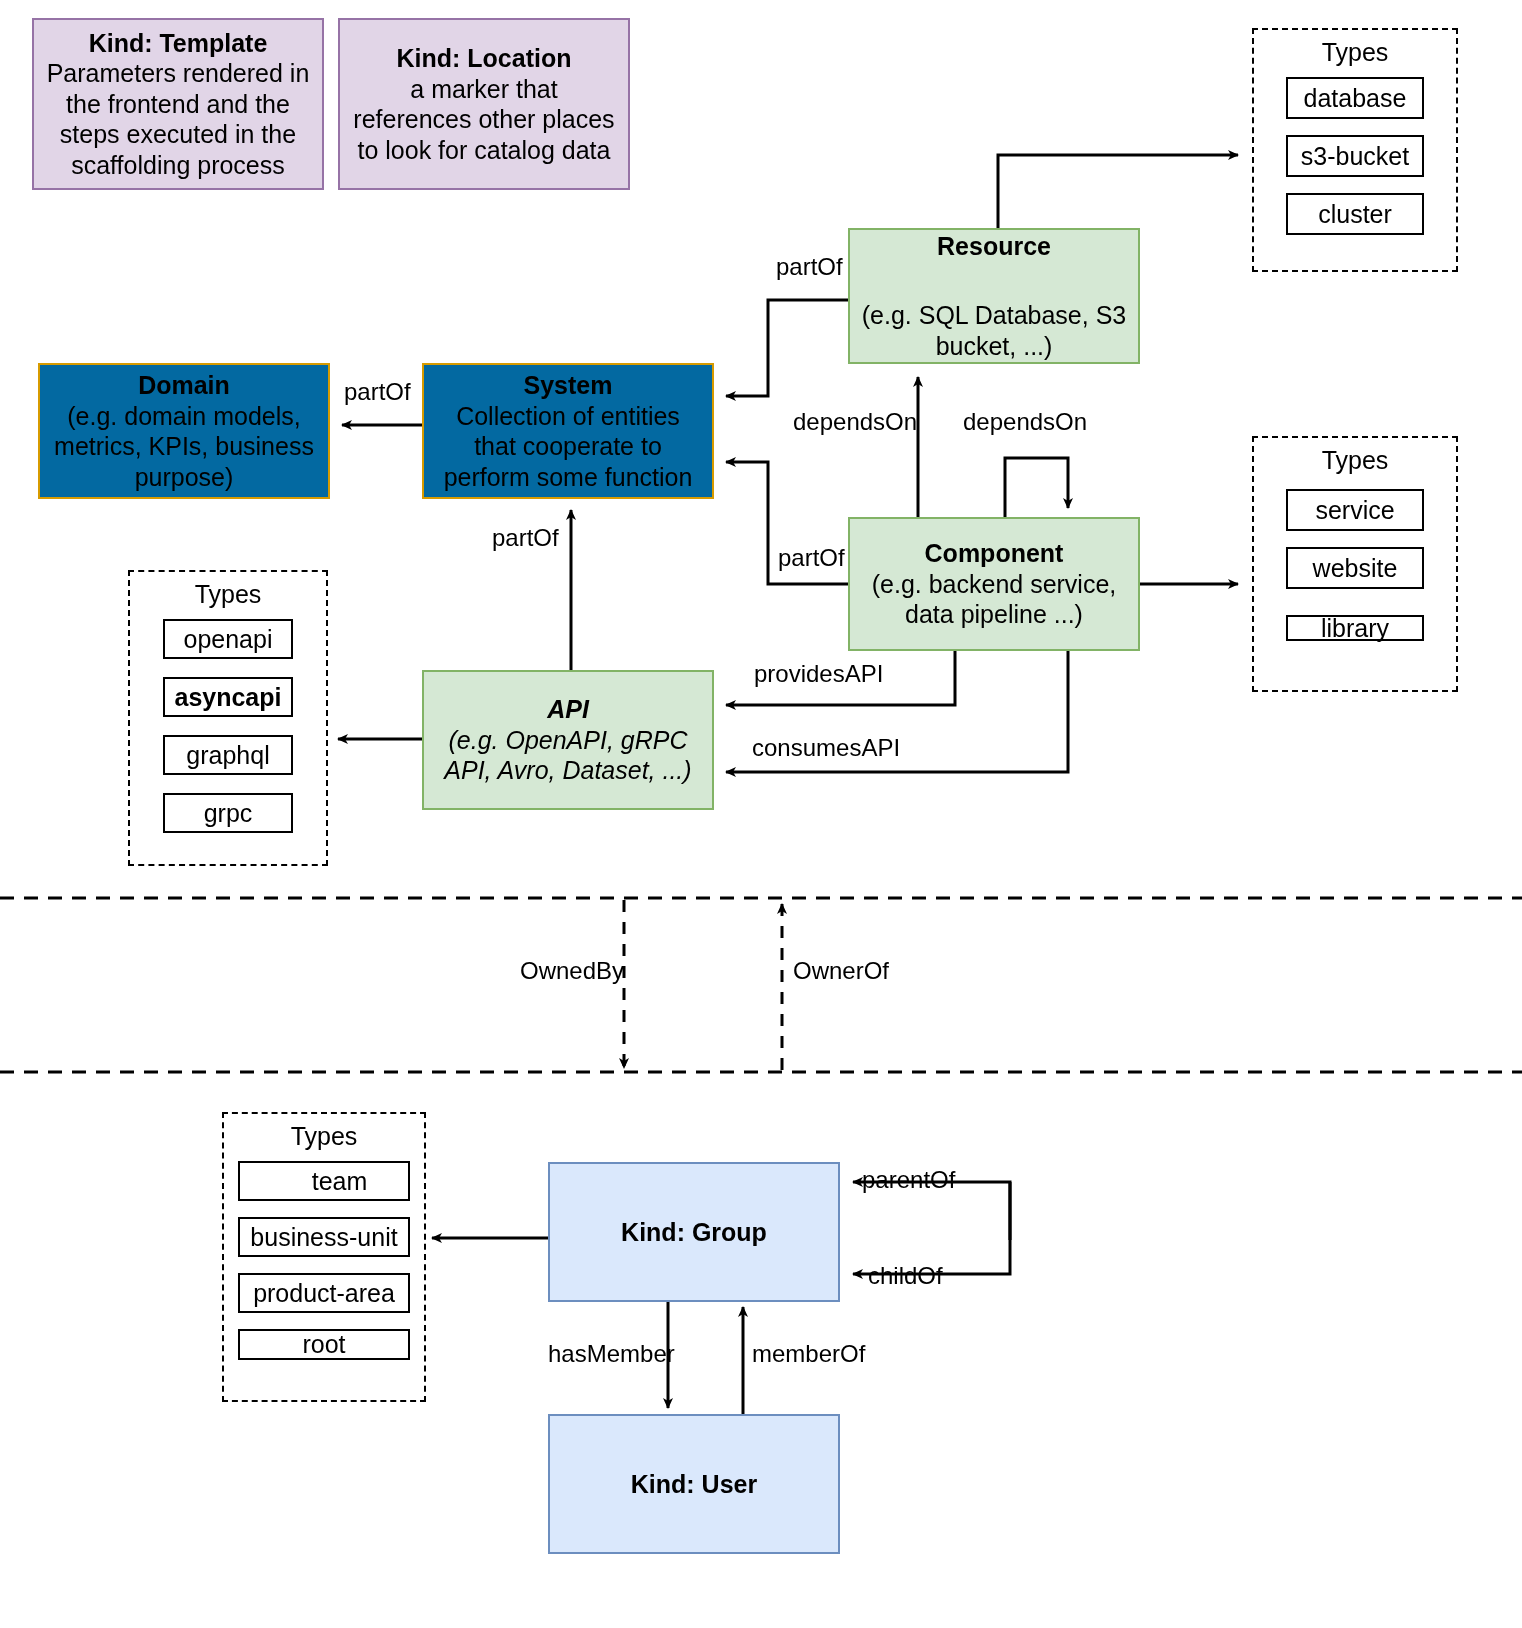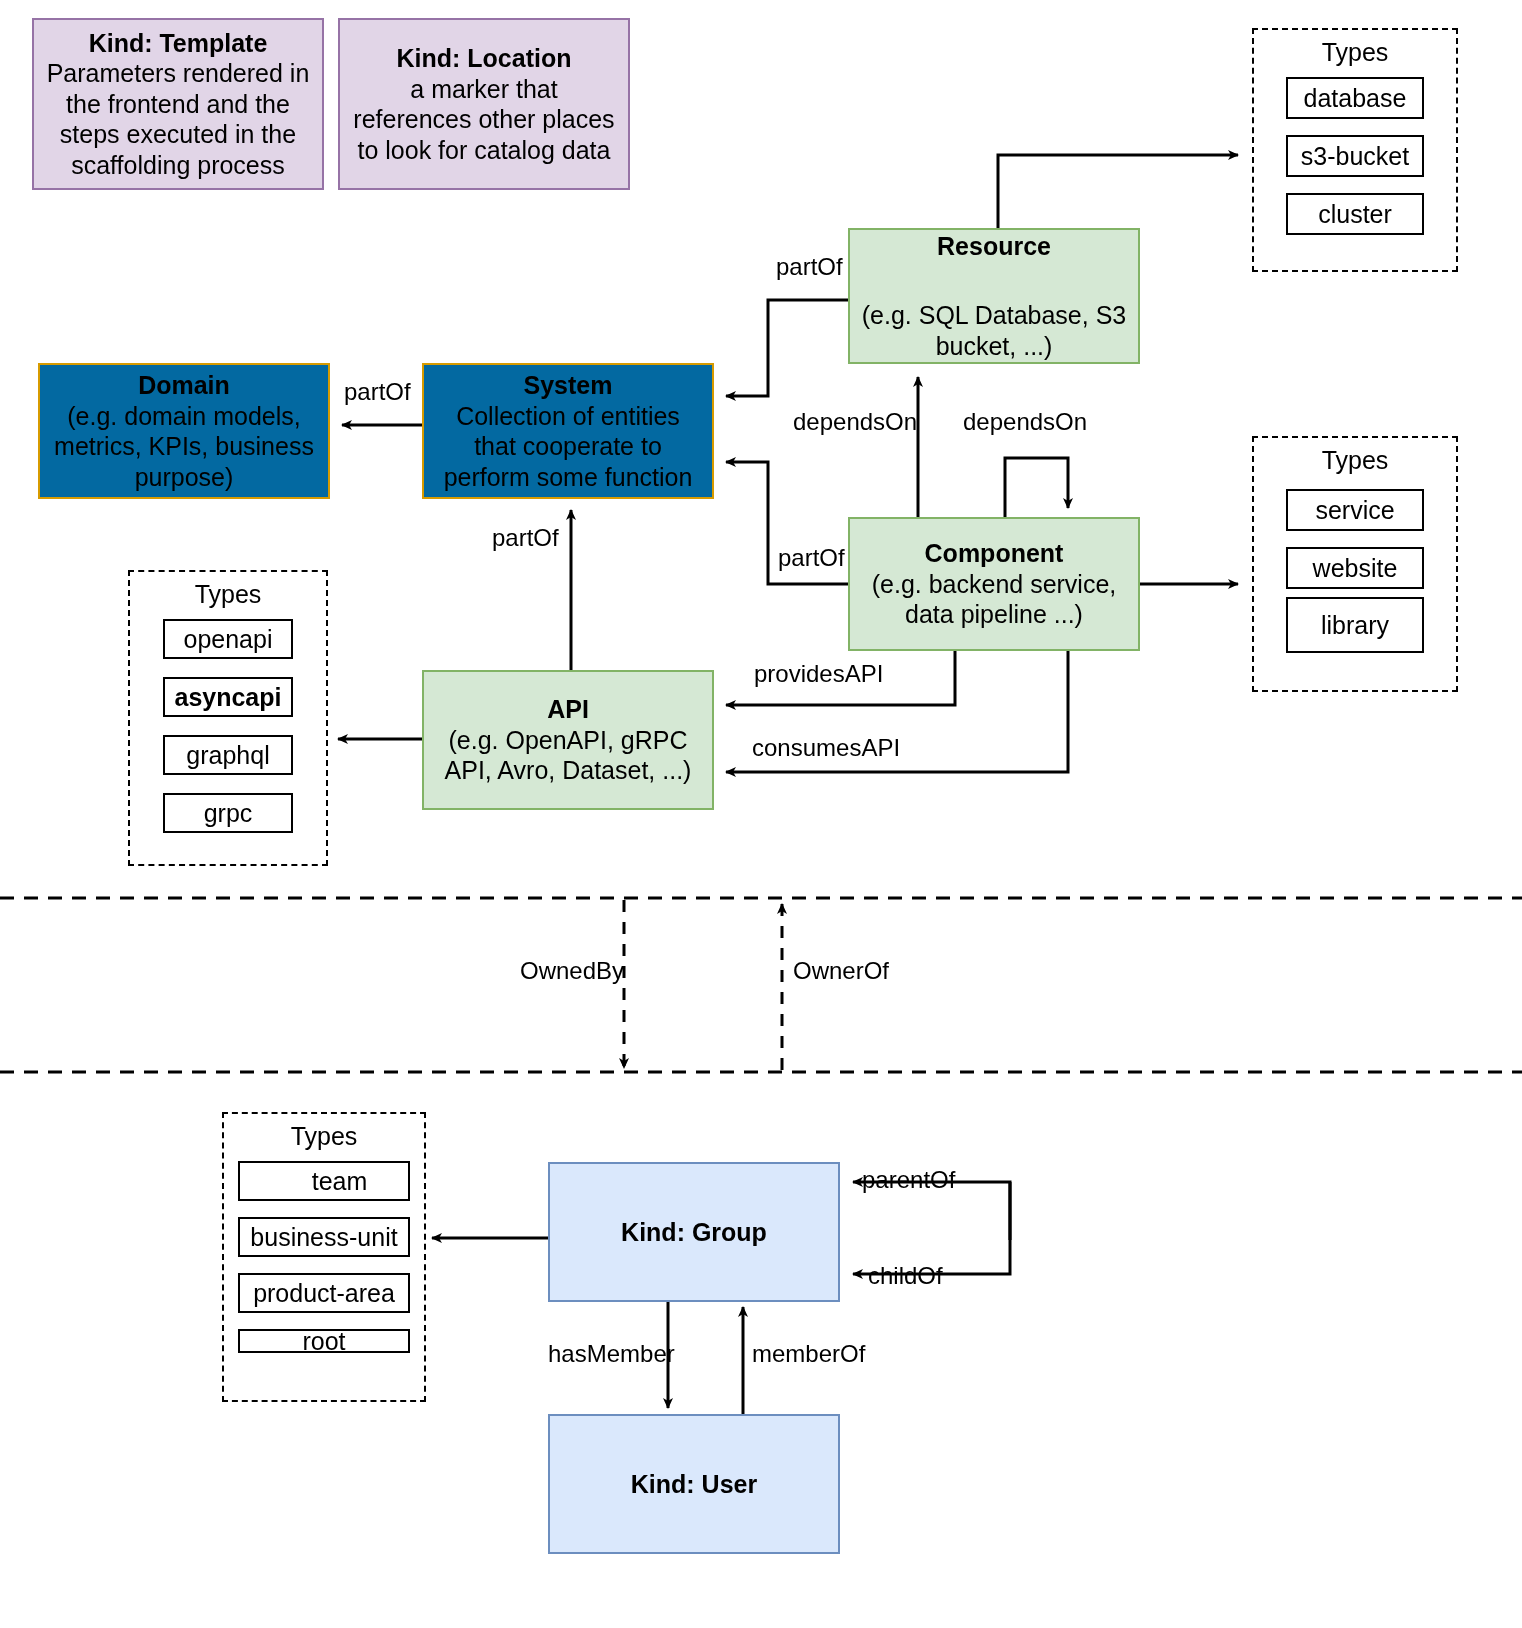--- a/index.html
+++ b/index.html
@@ -109,42 +109,42 @@
 
   <div class="node green" style="left:848px;top:517px;width:292px;height:134px;padding:4px 8px;font-size:25px;text-align:center;">
     <div class="ttl">Component</div>
     <div class="sub">(e.g. backend service, data pipeline ...)</div>
   </div>
 
   <div class="typesbox" style="left:1252px;top:436px;width:206px;height:256px;">
     <div class="tlabel">Types</div>
     <div class="chip" style="width:138px;height:42px;margin-top:8px;">service</div>
     <div class="chip" style="width:138px;height:42px;margin-top:16px;">website</div>
-    <div class="chip" style="width:138px;height:56px;margin-top:8px;">library</div>
+    <div class="chip" style="width:138px;height:26px;margin-top:26px;">library</div>
   </div>
 
-  <div class="node green" style="left:422px;top:670px;width:292px;height:140px;padding:4px 8px;font-size:25px;">
+  <div class="node green" style="left:422px;top:670px;width:292px;height:140px;padding:4px 8px;font-size:25px;font-style:italic;">
     <div class="ttl">API</div>
     <div class="sub">(e.g. OpenAPI, gRPC API, Avro, Dataset, ...)</div>
   </div>
 
   <div class="typesbox" style="left:128px;top:570px;width:200px;height:296px;">
     <div class="tlabel">Types</div>
     <div class="chip" style="width:130px;height:40px;margin-top:4px;">openapi</div>
     <div class="chip" style="width:130px;height:40px;margin-top:18px;font-weight:bold;">asyncapi</div>
     <div class="chip" style="width:130px;height:40px;margin-top:18px;">graphql</div>
     <div class="chip" style="width:130px;height:40px;margin-top:18px;">grpc</div>
   </div>
 
   <div class="typesbox" style="left:222px;top:1112px;width:204px;height:290px;">
     <div class="tlabel">Types</div>
     <div class="chip" style="width:172px;height:40px;margin-top:4px;padding-left:31px;">team</div>
     <div class="chip" style="width:172px;height:40px;margin-top:16px;">business-unit</div>
     <div class="chip" style="width:172px;height:40px;margin-top:16px;">product-area</div>
-    <div class="chip" style="width:172px;height:24px;margin-top:16px;">root</div>
+    <div class="chip" style="width:172px;height:31px;margin-top:16px;">root</div>
   </div>
 
   <div class="node blue" style="left:548px;top:1162px;width:292px;height:140px;padding:4px 8px;font-size:25px;">
     <div class="ttl">Kind: Group</div>
   </div>
 
   <div class="node blue" style="left:548px;top:1414px;width:292px;height:140px;padding:4px 8px;font-size:25px;">
     <div class="ttl">Kind: User</div>
   </div>
 

